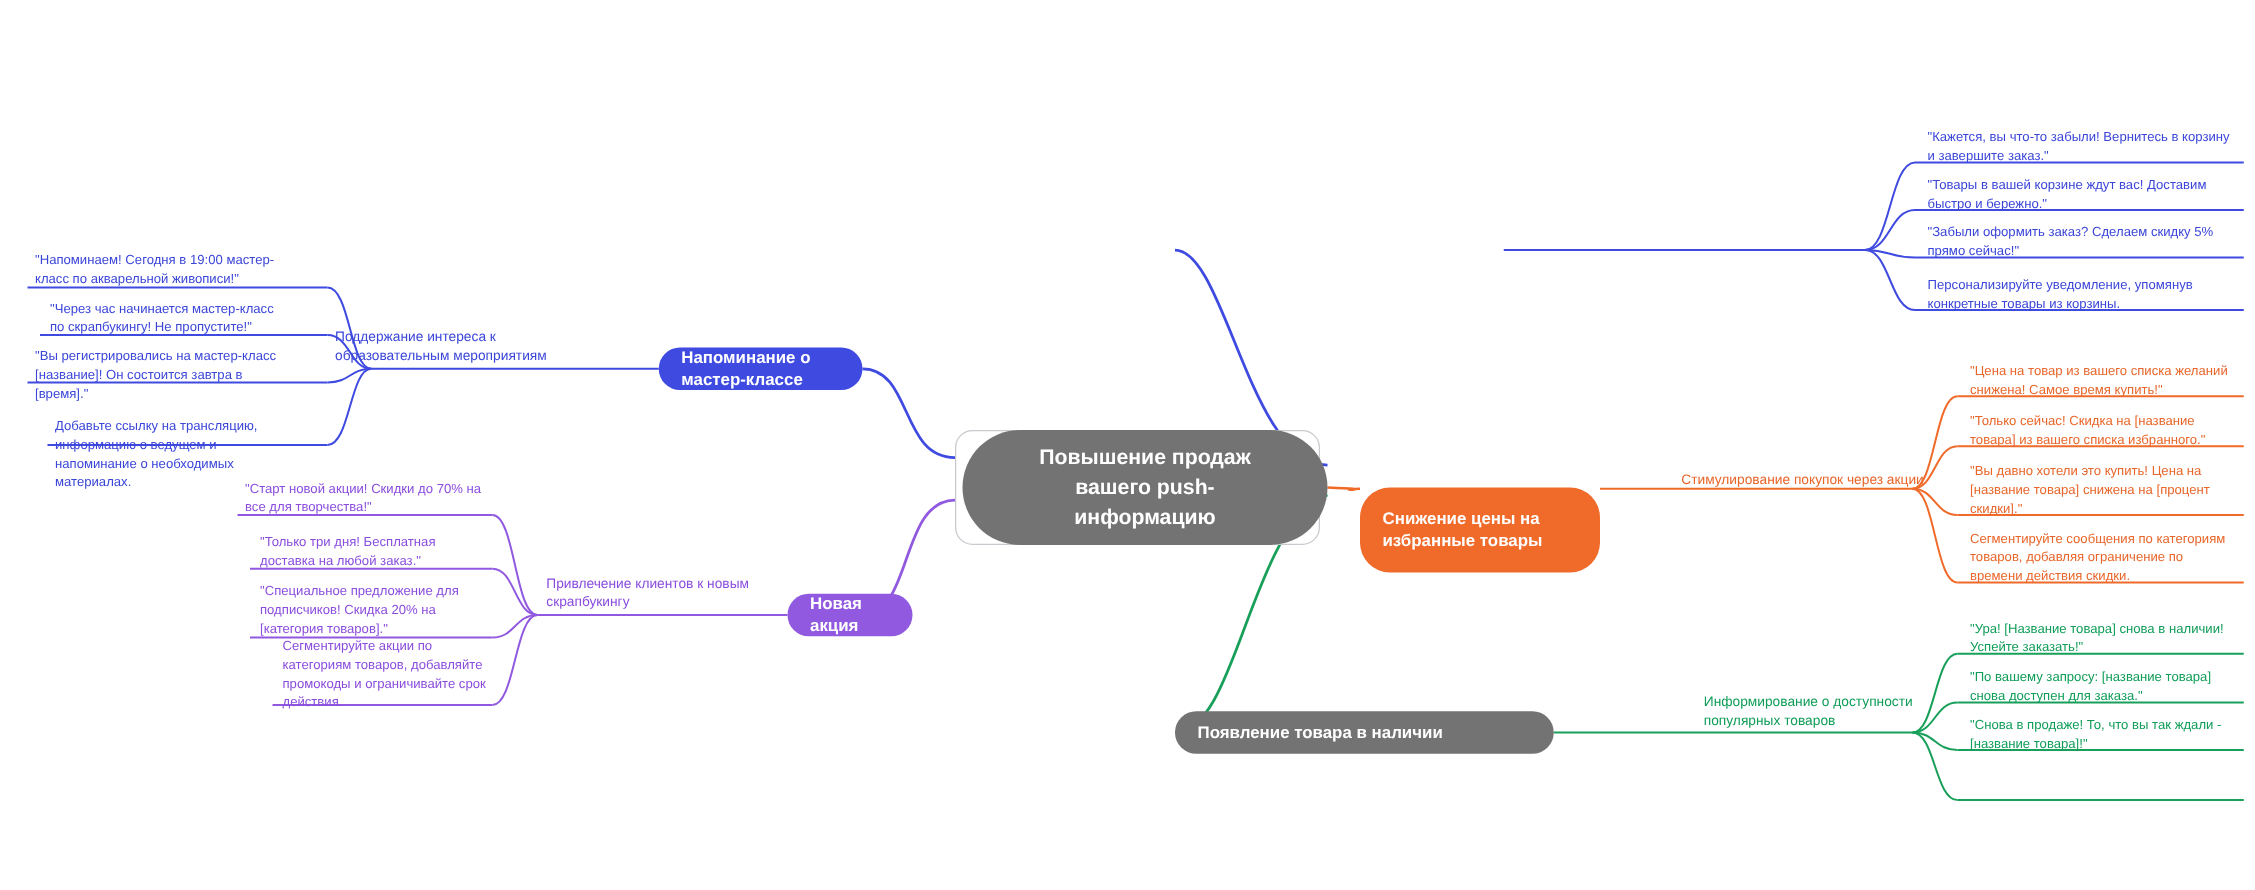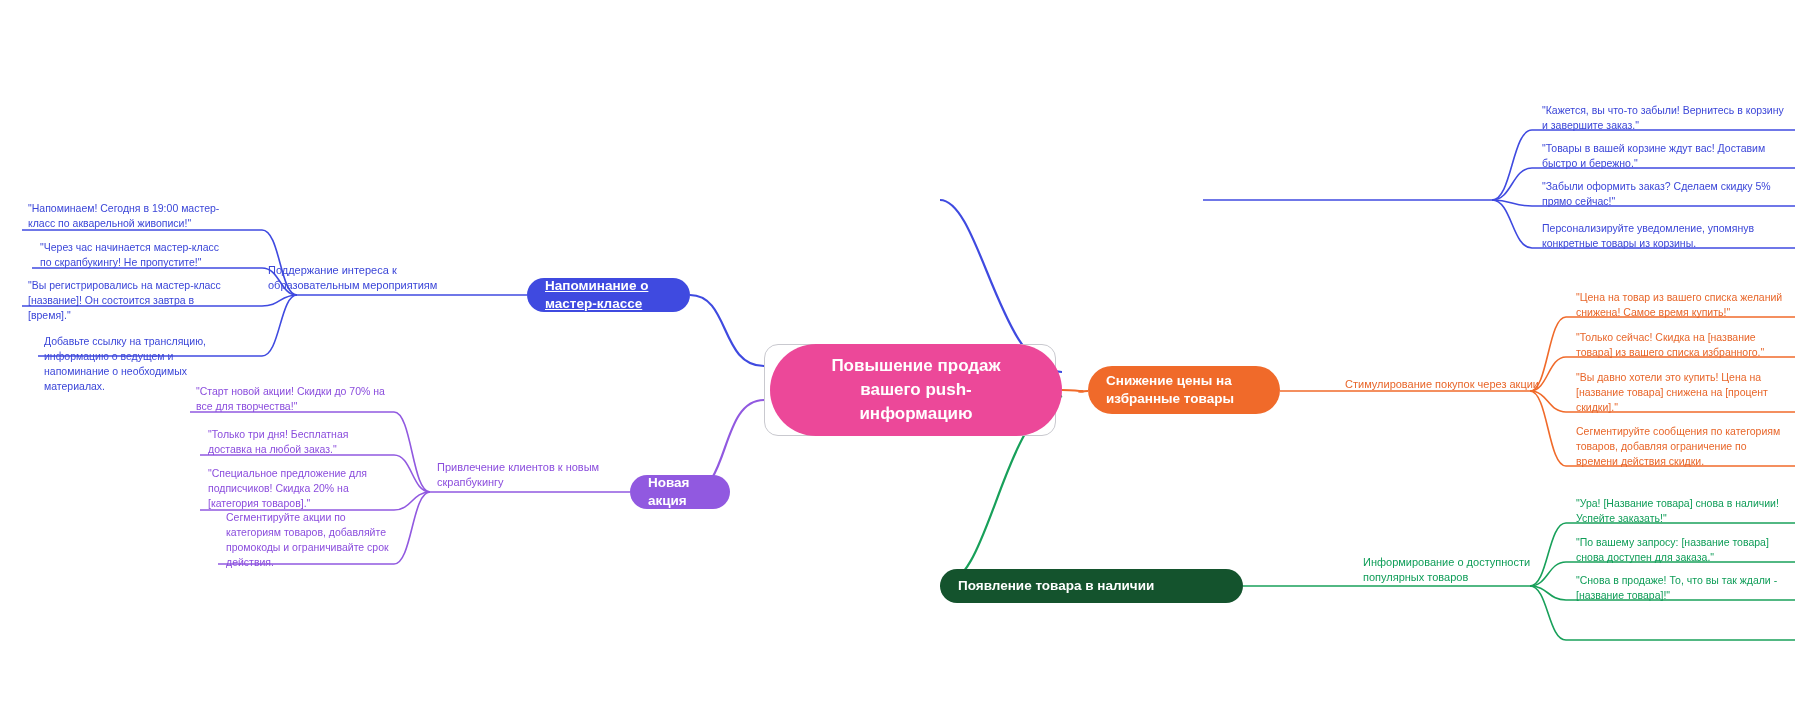--- a/index.html
+++ b/index.html
@@ -12,54 +12,54 @@
   svg.links{position:absolute;left:0;top:0;width:1804px;height:712px;pointer-events:none;}
 
   
   .center-wrap{
     position:absolute;left:764px;top:344px;width:292px;height:92px;
     border:1px solid #c9c9cf;border-radius:14px;background:#ffffff;
     box-sizing:border-box;
   }
   .center-node{
     position:absolute;left:770px;top:344px;width:292px;height:92px;
-    background:#ec4899;border-radius:46px;color:#ffffff;
+    background:#737373;border-radius:46px;color:#ffffff;
     display:flex;align-items:center;justify-content:center;text-align:center;
     font-size:17px;line-height:24px;font-weight:700;box-sizing:border-box;padding:18px 20px;
   }
   .center-node .t{display:block;}
 
   
   .pill{
     position:absolute;border-radius:24px;color:#fff;display:flex;align-items:center;
     box-sizing:border-box;padding:8px 18px;font-size:13.5px;line-height:18px;font-weight:600;
   }
   .pill.one-line{height:34px;}
-  .pill.two-line{height:48px;}
+  .pill.two-line{height:68px;margin-top:24px;}
 
   
   .caption{
     position:absolute;font-size:11px;line-height:15px;width:220px;
   }
 
   
   .leaf{
     position:absolute;font-size:10.5px;line-height:15px;width:auto;
     box-sizing:border-box;padding:4px 6px 6px 6px;
   }
   .leaf .txt{display:block;}
 
   .c-blue   {color:#3b46d8;}
   .c-orange {color:#e8662a;}
   .c-green  {color:#0f9d58;}
   .c-purple {color:#8b4ddd;}
 
   .bg-blue   {background:#3f4ae0;}
   .bg-orange {background:#f06a2a;}
-  .bg-green  {background:#14532d;align-items:flex-end;}
+  .bg-green  {background:#737373;align-items:flex-end;}
   .bg-purple {background:#9159e0;}
 </style>
 </head>
 <body>
 
 <div id="canvas">
 
   <svg class="links" viewBox="0 0 1804 712">
 
     <path d="M1062 372 C 1000 372, 980 200, 940 200" fill="none" stroke="#3f4ae0" stroke-width="2.2"></path>
@@ -169,21 +169,21 @@
   <div class="leaf c-green" style="left:1570px;top:492px;width:224px;">
     <span class="txt">"Ура! [Название товара] снова в наличии! Успейте заказать!"</span>
     </div>
   <div class="leaf c-green" style="left:1570px;top:531px;width:224px;">
     <span class="txt">"По вашему запросу: [название товара] снова доступен для заказа."</span>
     </div>
   <div class="leaf c-green" style="left:1570px;top:569px;width:224px;">
     <span class="txt">"Снова в продаже! То, что вы так ждали - [название товара]!"</span>
     </div>
 
-  <div class="pill bg-blue one-line" style="left:527px;top:278px;width:163px;justify-content:center;text-decoration:underline;">
+  <div class="pill bg-blue one-line" style="left:527px;top:278px;width:163px;justify-content:center;">
     <span>Напоминание о мастер-классе</span>
   </div>
   <div class="caption c-blue" style="left:268px;top:263px;width:210px;">Поддержание интереса к образовательным мероприятиям</div>
 
   <div class="leaf c-blue" style="left:22px;top:197px;width:215px;">
     <span class="txt">"Напоминаем! Сегодня в 19:00 мастер-класс по акварельной живописи!"</span>
     </div>
   <div class="leaf c-blue" style="left:34px;top:236px;width:205px;">
     <span class="txt">"Через час начинается мастер-класс по скрапбукингу! Не пропустите!"</span>
     </div>

